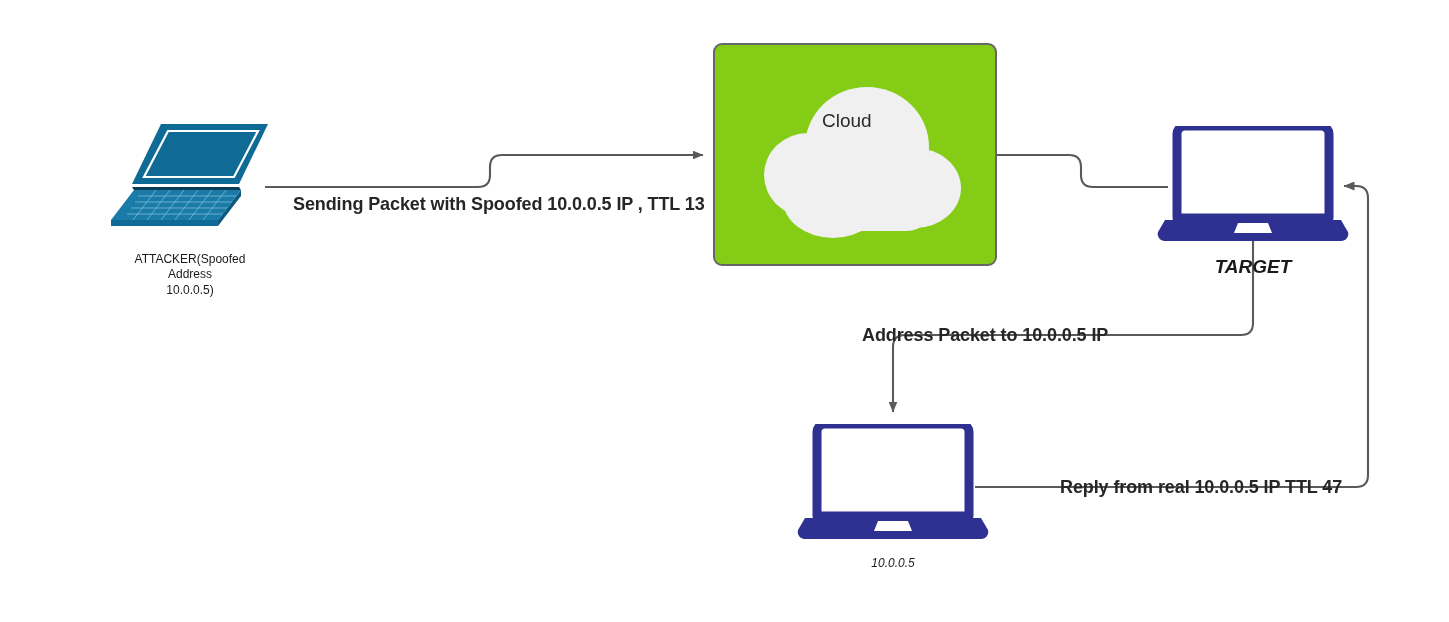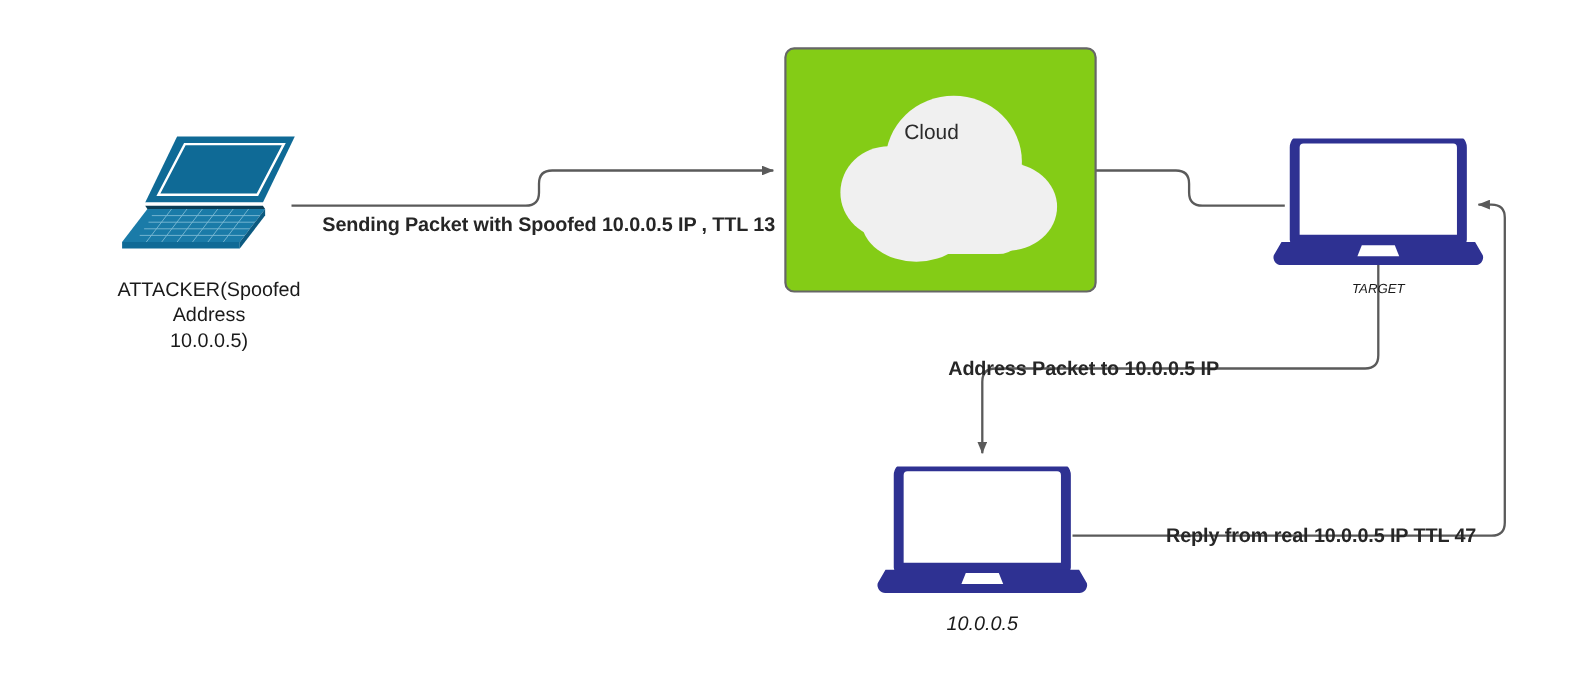--- a/index.html
+++ b/index.html
@@ -35,30 +35,30 @@
     font-family: "Liberation Sans", sans-serif;
     font-size: 18px;
     font-weight: bold;
     color: #262626;
     white-space: nowrap;
     letter-spacing: -0.1px;
   }
   .node-label {
     position: absolute;
     font-family: "Liberation Sans", sans-serif;
-    font-size: 18px;
+    font-size: 12px;
     color: #1a1a1a;
     text-align: center;
     white-space: pre-line;
     line-height: 1.28;
   }
   .node-label.em {
-    font-weight: normal;
+    font-weight: bold;
     font-style: italic;
-    font-size: 12px;
+    font-size: 19px;
   }
   .cloud-box {
     position: absolute;
     box-sizing: border-box;
     border: 2.2px solid #666666;
     border-radius: 9px;
     background: #84cc16;
   }
   .cloud-text {
     position: absolute;

